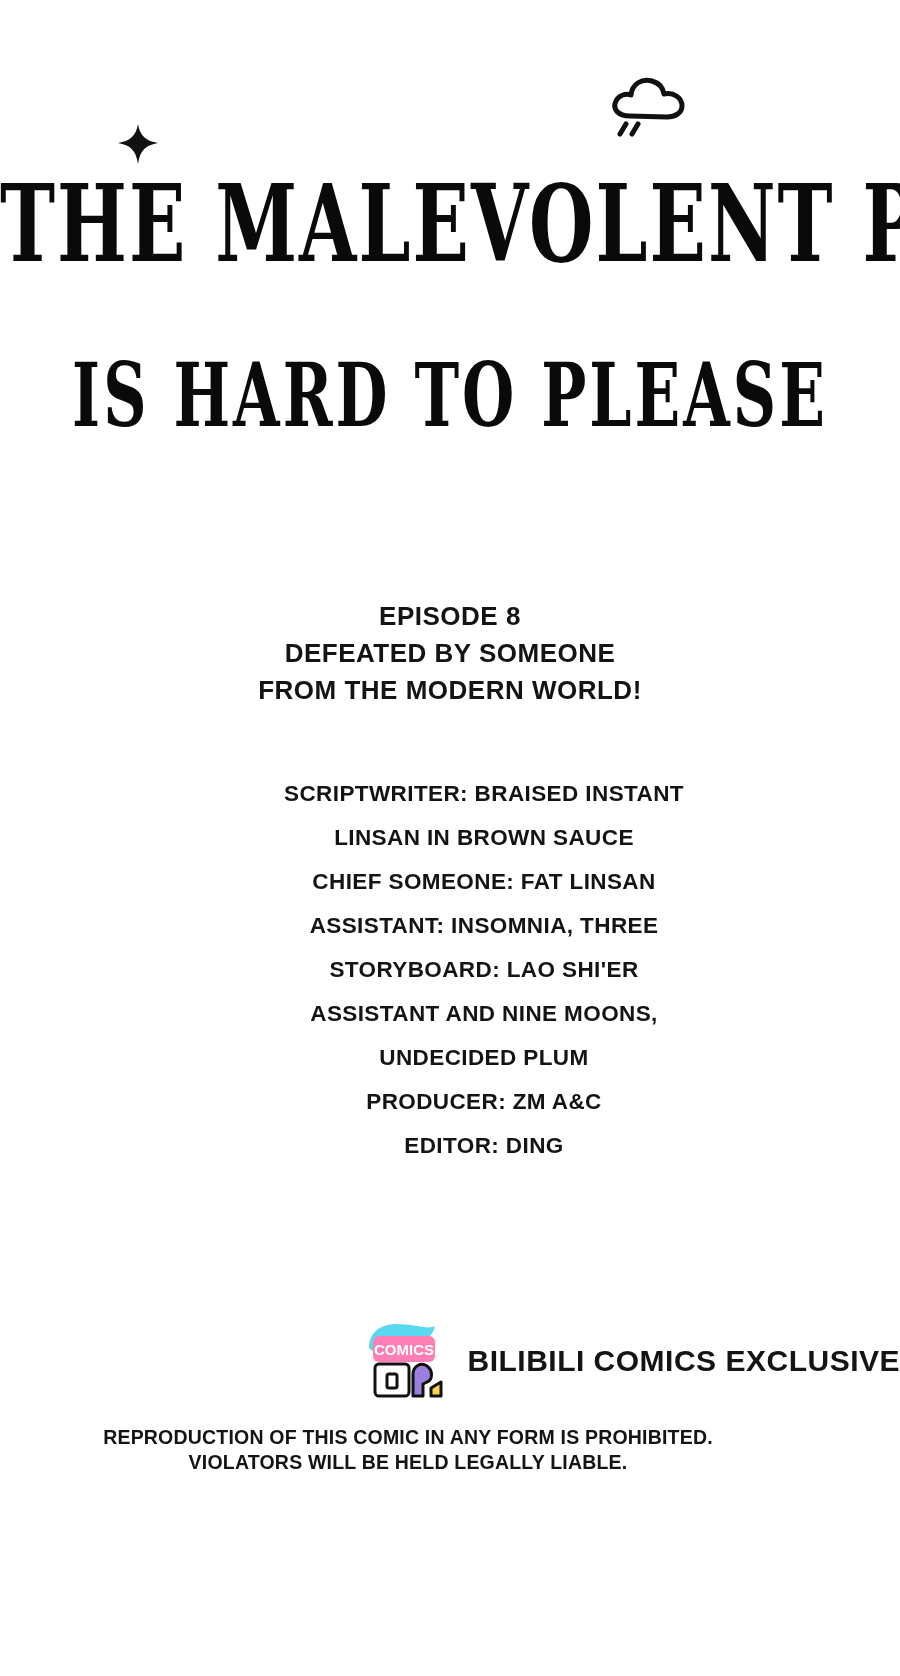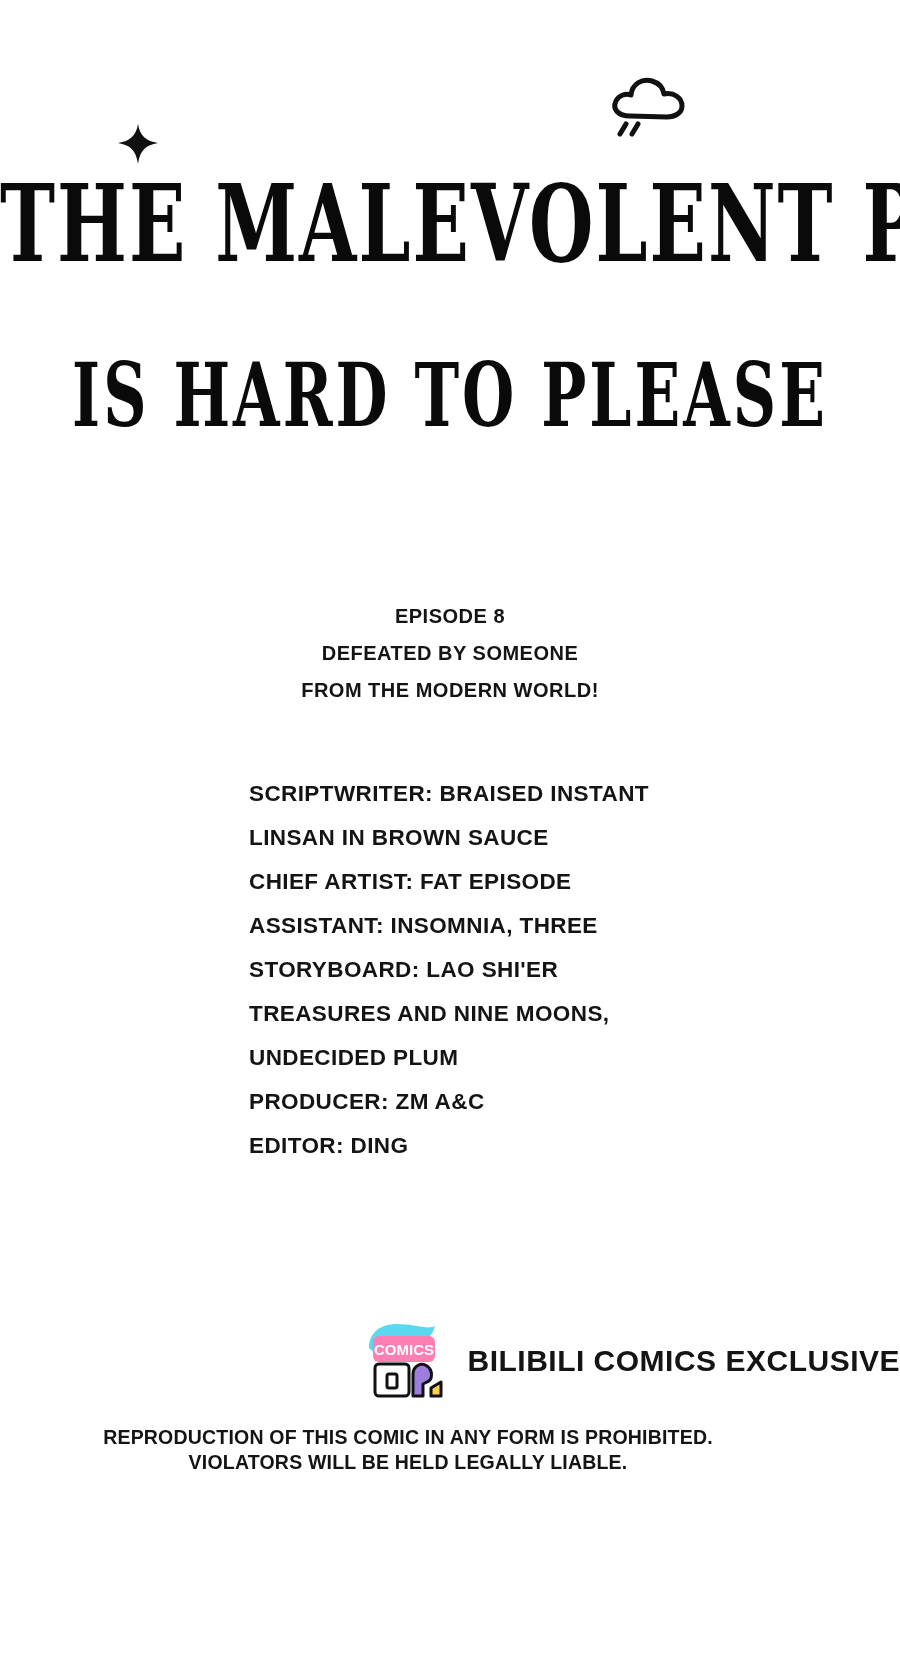--- a/index.html
+++ b/index.html
@@ -73,33 +73,33 @@
   }
 
   
   .episode {
     position: absolute;
     top: 598px;
     left: 0;
     width: 900px;
     text-align: center;
     font-weight: 700;
-    font-size: 20px;
+    font-size: 26px;
     line-height: 37px;
     letter-spacing: 0.5px;
     color: #141414;
   }
 
   
   .credits {
     position: absolute;
     top: 772px;
     left: 249px;
     width: 470px;
-    text-align: left;
+    text-align: center;
   }
   .credits div {
     font-weight: 700;
     font-size: 22.5px;
     line-height: 44px;
     letter-spacing: 0.4px;
     color: #141414;
     white-space: nowrap;
   }
 
@@ -164,24 +164,24 @@
 
   <div class="episode">
     <div>EPISODE 8</div>
     <div>DEFEATED BY SOMEONE</div>
     <div>FROM THE MODERN WORLD!</div>
   </div>
 
   <div class="credits">
     <div>SCRIPTWRITER: BRAISED INSTANT</div>
     <div>LINSAN IN BROWN SAUCE</div>
-    <div>CHIEF ARTIST: FAT EPISODE</div>
+    <div>CHIEF SOMEONE: FAT LINSAN</div>
     <div>ASSISTANT: INSOMNIA, THREE</div>
     <div>STORYBOARD: LAO SHI'ER</div>
-    <div>TREASURES AND NINE MOONS,</div>
+    <div>ASSISTANT AND NINE MOONS,</div>
     <div>UNDECIDED PLUM</div>
     <div>PRODUCER: ZM A&amp;C</div>
     <div>EDITOR: DING</div>
   </div>
 
   <div class="brand-row">
     <div class="brand-logo">
       <svg viewBox="0 0 86 86" width="86" height="86" aria-hidden="true">
 
         <path d="M8 30 C8 14 20 6 36 6 C54 6 66 12 74 8 C72 18 64 24 52 26 C38 28 26 30 20 40 Z" fill="#5ad8f0"></path>

